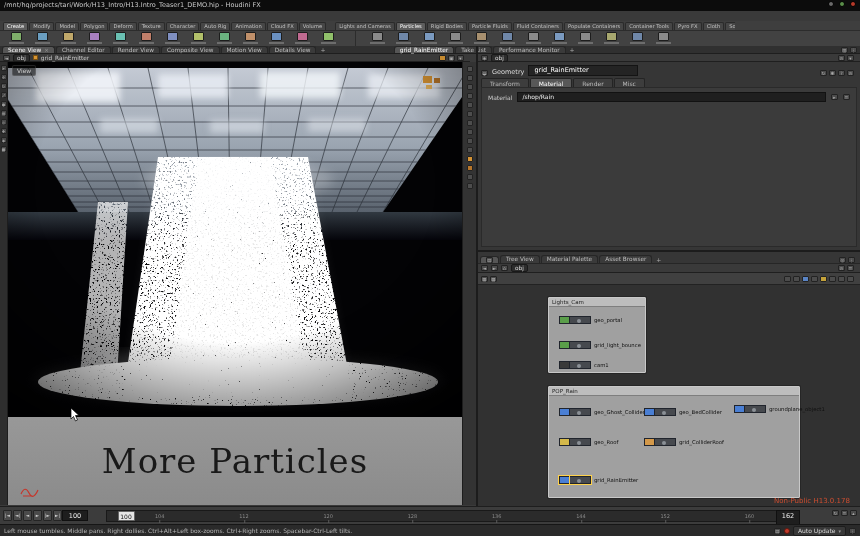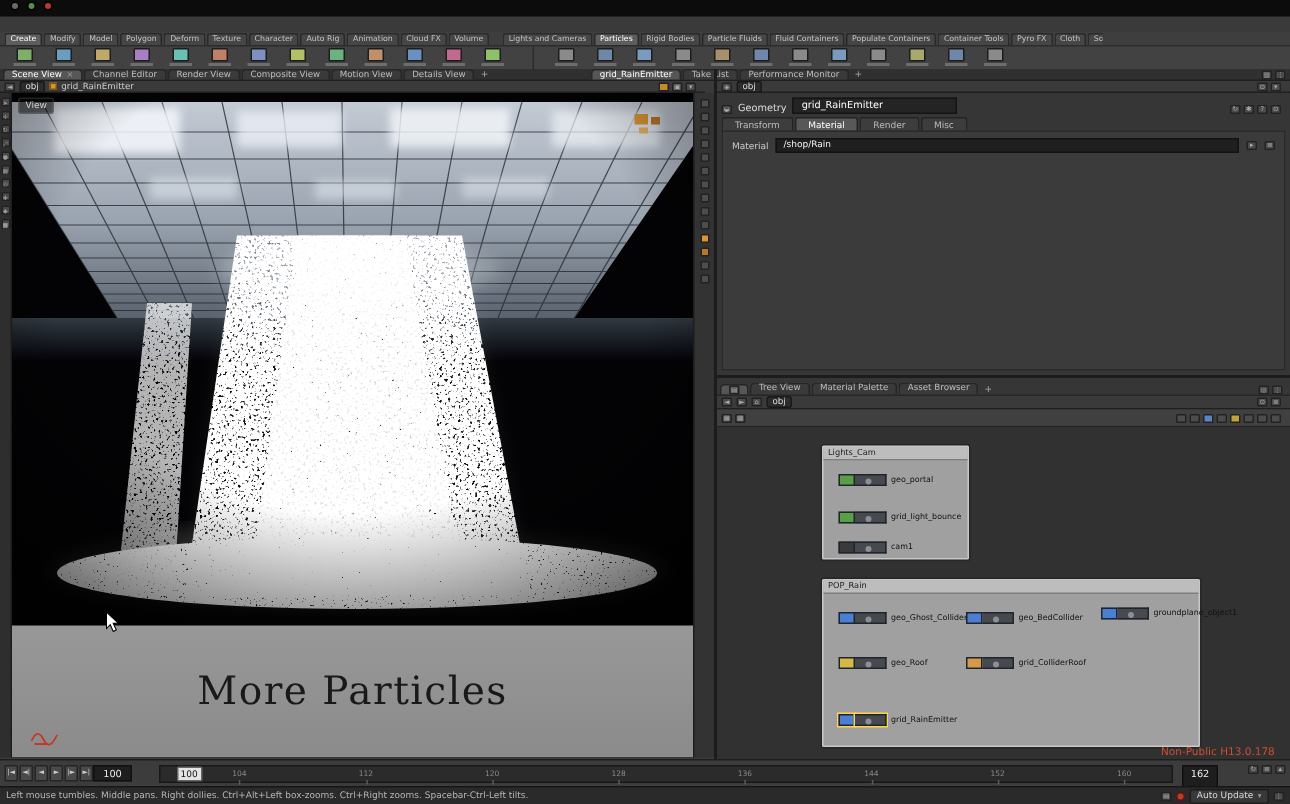--- a/index.html
+++ b/index.html
@@ -59,21 +59,21 @@
   #left-strip{position:absolute;left:0;top:62px;width:8px;height:443px;background:#2e2e2e;border-right:1px solid #1d1d1d;
     display:flex;flex-direction:column;align-items:center;gap:3px;padding-top:3px}
   .tinyico{width:6px;height:6px;background:#4a4a4a;border:1px solid #222;border-radius:1px;font-size:4px;color:#999;
     text-align:center;line-height:5px}
   #viewport{position:absolute;left:8px;top:62px;width:454px;height:443px;background:#000;overflow:hidden}
   #scene{position:absolute;left:0;top:0;width:454px;height:355px;display:block}
   #vp-label{position:absolute;left:4px;top:3px;background:rgba(10,10,10,.55);color:#cfcfcf;font-size:6px;
     padding:1px 4px;border-radius:2px;border:1px solid rgba(255,255,255,.12)}
   #titlecard{position:absolute;left:0;top:355px;width:454px;height:88px;
     background:linear-gradient(#989898,#8b8b8b);display:flex;align-items:center;justify-content:center}
-  #titlecard span{font-family:"DejaVu Serif","Liberation Serif",serif;font-size:26px;color:#191919;letter-spacing:1px}
+  #titlecard span{font-family:"DejaVu Serif","Liberation Serif",serif;font-size:34px;color:#191919;letter-spacing:1px}
   #scribble{position:absolute;left:10px;top:420px}
   #cursor{position:absolute;left:62px;top:346px}
   #vp-right-strip{position:absolute;left:462px;top:62px;width:14px;height:443px;background:#333;border-left:1px solid #1d1d1d;
     display:flex;flex-direction:column;align-items:center;gap:3px;padding-top:4px}
   #col-divider{position:absolute;left:476px;top:46px;width:2px;height:478px;background:#1c1c1c}
 
   
   #param-pane{position:absolute;left:478px;top:62px;width:382px;height:190px;background:#363636;border-bottom:2px solid #1c1c1c}
   #param-header{position:absolute;left:3px;top:2px;right:3px;height:12px;display:flex;align-items:flex-end;gap:4px;
     font-size:6.5px;color:#ddd}
@@ -109,39 +109,40 @@
   #transport{position:absolute;left:3px;top:3px;display:flex;gap:1px}
   .tbtn{width:9px;height:11px;background:#4a4a4a;border:1px solid #242424;border-radius:1px;color:#cfcfcf;
     font-size:4.5px;text-align:center;line-height:10px}
   #cur-frame{position:absolute;left:62px;top:3px;width:26px;height:11px;background:#1e1e1e;border:1px solid #101010;
     color:#eee;font-size:6.5px;text-align:center;line-height:10px}
   #ruler{position:absolute;left:106px;top:3px;width:676px;height:12px;background:#2b2b2b;border:1px solid #191919}
   .tick{position:absolute;top:2px;font-size:5px;color:#8a8a8a;transform:translateX(-50%)}
   .tick::after{content:"";position:absolute;left:50%;top:7px;width:1px;height:3px;background:#5c5c5c}
   #marker{position:absolute;top:0;width:17px;height:10px;background:#e4e4e4;color:#111;font-size:6px;text-align:center;
     line-height:10px;border:1px solid #666;border-radius:1px}
-  #end-frame{position:absolute;right:48px;top:3px;width:24px;height:25px;background:#1e1e1e;border:1px solid #101010;
+  #end-frame{position:absolute;right:60px;top:3px;width:24px;height:25px;background:#1e1e1e;border:1px solid #101010;
     color:#eee;font-size:6.5px;text-align:center;line-height:10px}
   #playbar-right{position:absolute;right:3px;top:3px;display:flex;gap:2px}
 
   
   #statusbar{position:absolute;left:0;top:524px;width:860px;height:12px;background:#2a2a2a;border-top:1px solid #161616;
     display:flex;align-items:center;font-size:6px;color:#b5b5b5;padding:0 4px}
   #status-right{margin-left:auto;display:flex;align-items:center;gap:3px}
   .dot-red{width:6px;height:6px;border-radius:50%;background:#c23a2a;border:1px solid #5e170f;display:inline-block}
   #auto-update{display:flex;align-items:center;gap:3px;background:#383838;border:1px solid #1d1d1d;border-radius:2px;
     padding:0 4px;line-height:8px;color:#d8d8d8}
   #nonpublic{position:absolute;left:774px;top:497px;font-size:7px;color:#cf4e30;z-index:20;white-space:nowrap}
 </style>
 </head>
 <body>
 
 <div id="app">
 
   <div id="titlebar">
+    <span>/mnt/hq/projects/tari/Work/H13_Intro/H13.Intro_Teaser1_DEMO.hip - Houdini FX</span>
     <span>
       <span class="winbtn" style="background:#6a6a6a"></span>
       <span class="winbtn" style="background:#5a8f4a"></span>
       <span class="winbtn" style="background:#b83a2a"></span>
     </span>
   </div>
 
 
   <div id="shelf">
     <div id="shelf-tabs">

